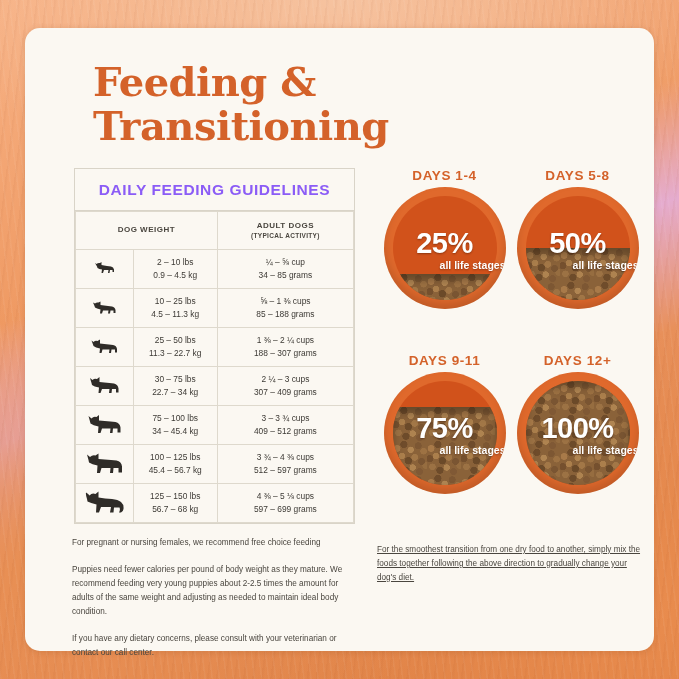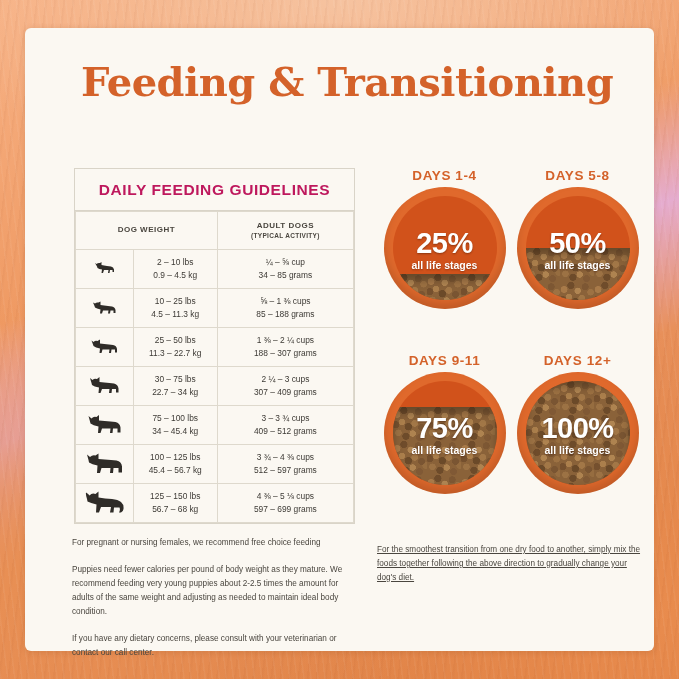--- a/index.html
+++ b/index.html
@@ -32,24 +32,24 @@
       repeating-linear-gradient(97deg, rgba(150,60,20,0.05) 0px, rgba(150,60,20,0.05) 1px, rgba(0,0,0,0) 3px, rgba(0,0,0,0) 9px);
     pointer-events: none;
   }
   .card {
     position: absolute;
     left: 25px;
     top: 28px;
     width: 629px;
     height: 623px;
     background: #fbf8f2;
-    border-radius: 6px;
+    border-radius: 15px;
     box-shadow: 0 1px 6px rgba(120,60,20,0.18);
     box-sizing: border-box;
-    padding: 26px 30px 0 30px;
+    padding: 26px 30px 0 42px;
   }
   .title {
     font-family: "DejaVu Serif", "Liberation Serif", serif;
     font-weight: bold;
     font-size: 40px;
     letter-spacing: -0.5px;
     color: #d4622a;
     margin: 6px 0 0 26px;
     line-height: 1.1;
   }
@@ -60,21 +60,21 @@
     left: 49px;
     top: 140px;
     width: 279px;
     background: #fbf8f2;
     border: 1px solid #d9d4c8;
   }
   .table-title {
     text-align: center;
     font-size: 15.5px;
     font-weight: bold;
-    color: #be185d;
+    color: #8b5cf6;
     letter-spacing: 0.6px;
     padding: 12px 0 11px 0;
     border-bottom: 1px solid #d9d4c8;
   }
   table {
     border-collapse: collapse;
     width: 100%;
   }
   th, td {
     border: 1px solid #ded9cd;
@@ -204,20 +204,21 @@
   .pct {
     font-size: 29px;
     font-weight: bold;
     letter-spacing: -0.5px;
     line-height: 1;
   }
   .pct-note {
     font-size: 10.5px;
     font-weight: bold;
     margin-top: 1px;
+    text-align: right;
   }
 
   
   .notes-left {
     position: absolute;
     left: 47px;
     top: 508px;
     width: 290px;
     font-size: 8.2px;
     line-height: 1.7;

